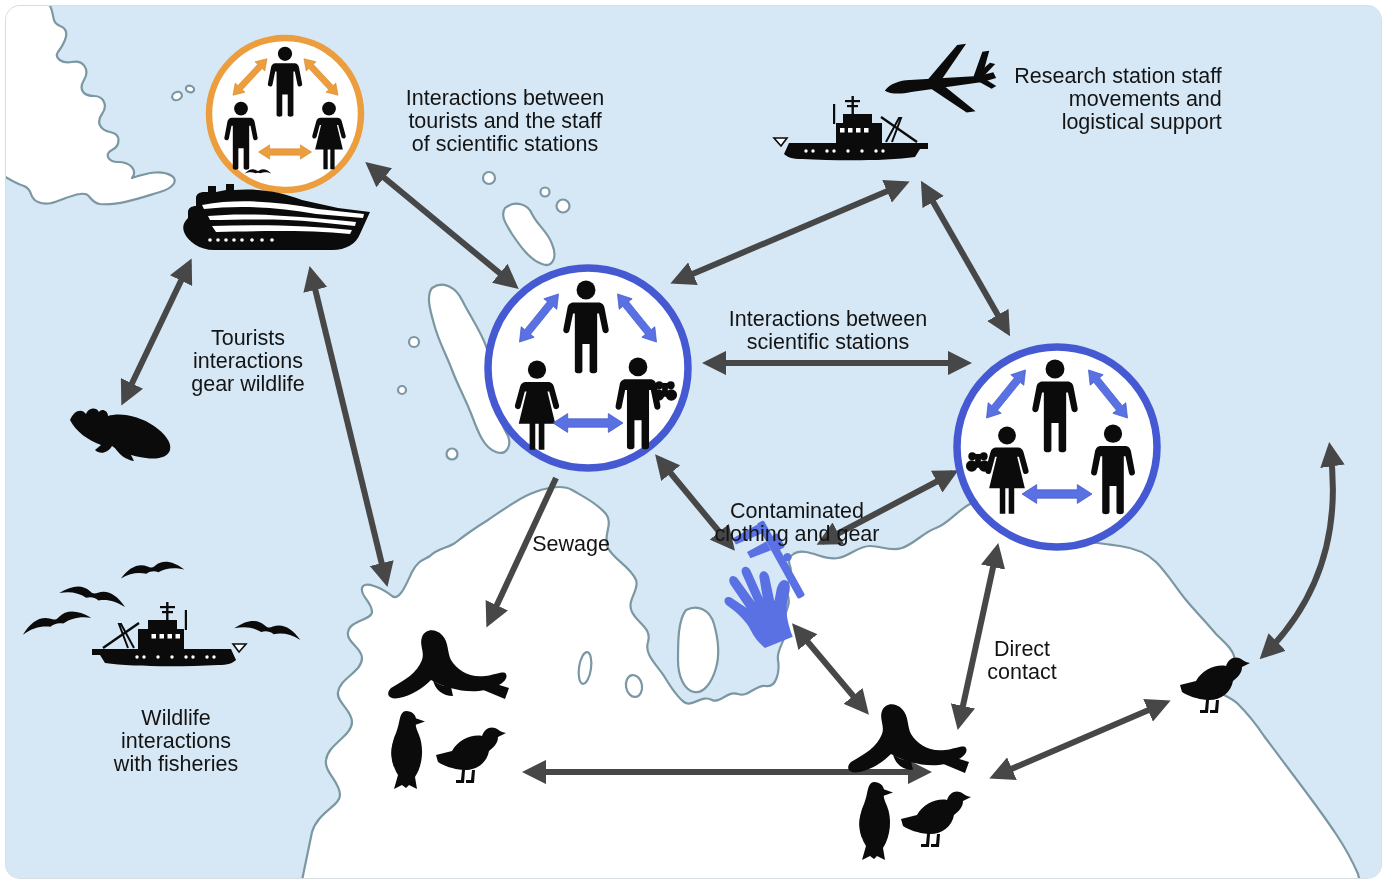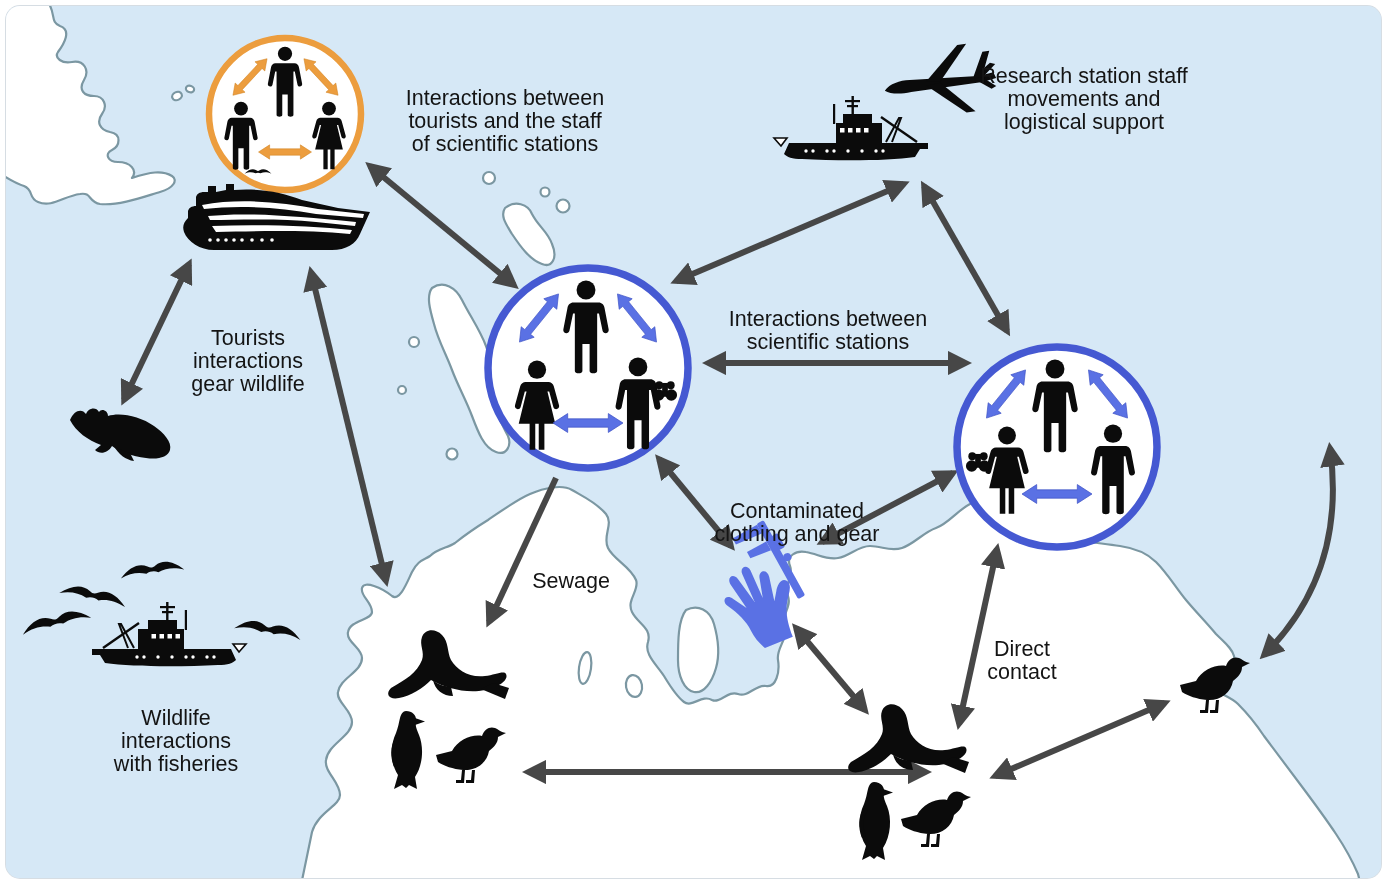--- a/index.html
+++ b/index.html
@@ -233,28 +233,28 @@
         <use href="#peng" transform="translate(852,782)"></use>
         <use href="#gull" transform="translate(901,786)"></use>
       </g>
       <use href="#gull" transform="translate(1180,652)"></use>
     </svg>
   </div>
 
   <div class="label" style="left:505px;top:122px;">Interactions between
 tourists and the staff
 of scientific stations</div>
-  <div class="label" style="left:1084px;top:100px;">Research station staff
+  <div class="label" style="left:1118px;top:100px;text-align:right;">Research station staff
 movements and
 logistical support</div>
   <div class="label" style="left:828px;top:331px;">Interactions between
 scientific stations</div>
   <div class="label" style="left:797px;top:479px;margin-top:44px;">Contaminated
 clothing and gear</div>
-  <div class="label" style="left:571px;top:582px;">Sewage</div>
+  <div class="label" style="left:571px;top:545px;">Sewage</div>
   <div class="label" style="left:248px;top:362px;">Tourists
 interactions
 gear wildlife</div>
   <div class="label" style="left:176px;top:742px;">Wildlife
 interactions
 with fisheries</div>
   <div class="label" style="left:1022px;top:661px;text-align:center;">Direct
 contact</div>
 </div>
 

